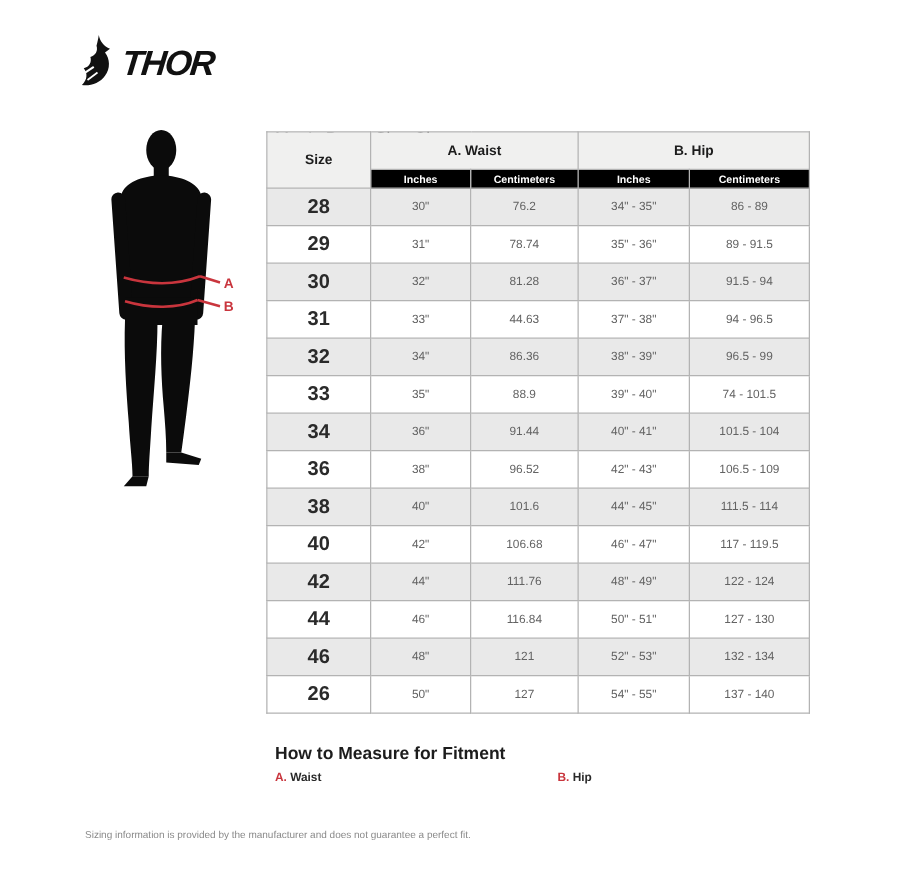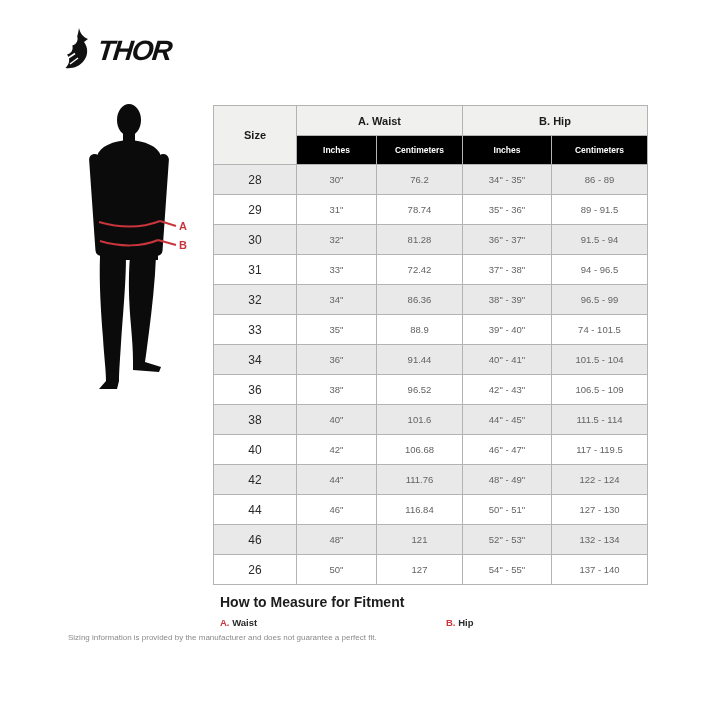--- a/index.html
+++ b/index.html
@@ -26,43 +26,43 @@
   
   table.size-table {
     position:absolute; left:213px; top:105px; width:434px;
     border-collapse:collapse; table-layout:fixed;
   }
   table.size-table th, table.size-table td {
     border:1px solid #b3b3b3; text-align:center; vertical-align:middle; padding:0;
   }
   tr.group-row th { height:30px; background:#f0f0ef; font-size:11px; font-weight:bold; color:#1c1c1c; }
   th.size-head { background:#f0f0ef; font-size:11px; color:#1c1c1c; }
-  tr.unit-row th { height:29px; background:#000000; color:#ffffff; font-size:8.5px; font-weight:bold; }
+  tr.unit-row th { height:15px; background:#000000; color:#ffffff; font-size:8.5px; font-weight:bold; }
   tbody td { height:30px; background:#ffffff; font-size:9.5px; color:#636363; }
   tbody tr.stripe td { background:#e9e9e9; }
-  tbody td:first-child { font-weight:normal; color:#2a2a2a; font-size:12px;text-align:center; }
+  tbody td:first-child { font-weight:bold; color:#2a2a2a; font-size:16px;text-align:center; }
 
   
   .measure-heading {
     position:absolute; left:220px; top:594px;
     font-size:14px; font-weight:bold; color:#1c1c1c;
   }
   .measure-col { position:absolute; top:617px; width:220px; }
   .measure-col.waist { left:220px; }
   .measure-col.hip   { left:446px; }
   .measure-label { font-size:9.5px; font-weight:bold; color:#2a2a2a; }
   .measure-label .prefix { color:#c9353d; }
   .measure-text {
     margin-top:3px; font-size:8.5px; color:#7a7a7a;
     line-height:1.45; white-space:pre-line;
   }
 
   
   .footnote {
-    position:absolute; left:68px; top:632px;
+    position:absolute; left:68px; top:662px;
     font-size:8px; color:#8a8a8a; line-height:1.55;
   }
 </style>
 </head>
 <body>
 
 <div class="logo">
   <svg width="120" height="42" viewBox="0 0 120 42">
     <g>
       <path fill="#111111" d="M17,0 C18,5 21,9 26,11 L22,14 C26,19 26.5,27 22,32.5
@@ -145,21 +145,21 @@
       <tr class="stripe">
         <td>30</td>
         <td>32"</td>
         <td>81.28</td>
         <td>36" - 37"</td>
         <td>91.5 - 94</td>
       </tr>
       <tr>
         <td>31</td>
         <td>33"</td>
-        <td>72.42</td>
+        <td>44.63</td>
         <td>37" - 38"</td>
         <td>94 - 96.5</td>
       </tr>
       <tr class="stripe">
         <td>32</td>
         <td>34"</td>
         <td>86.36</td>
         <td>38" - 39"</td>
         <td>96.5 - 99</td>
       </tr>

